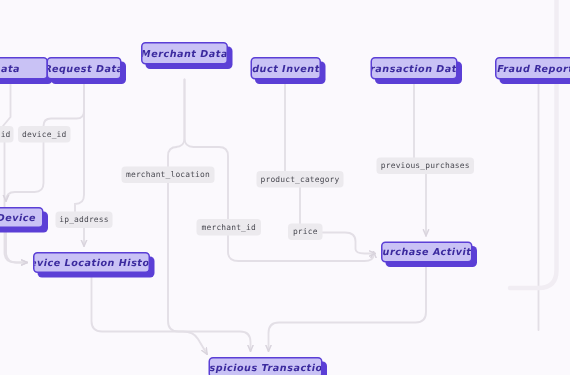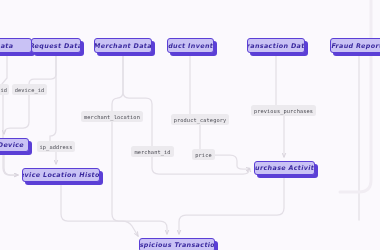--- a/index.html
+++ b/index.html
@@ -106,21 +106,21 @@
   </svg>
 
   <div class="node" style="left:-18px;top:38px;width:50px;height:15px;">
     <span>ata</span>
   </div>
 
   <div class="node" style="left:31px;top:38px;width:50px;height:15px;">
     <span>Request Data</span>
   </div>
 
-  <div class="node" style="left:94px;top:38px;width:58px;height:15px;">
+  <div class="node" style="left:94px;top:28px;width:58px;height:15px;">
     <span>Merchant Data</span>
   </div>
 
   <div class="node" style="left:167px;top:38px;width:47px;height:15px;">
     <span>Product Inventory</span>
   </div>
 
   <div class="node" style="left:247px;top:38px;width:58px;height:15px;">
     <span>Transaction Data</span>
   </div>

